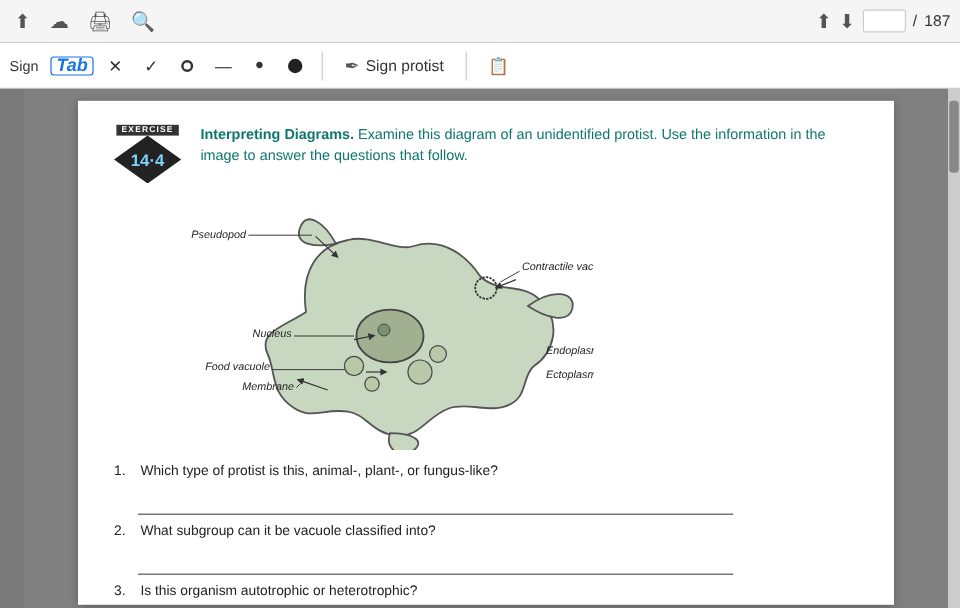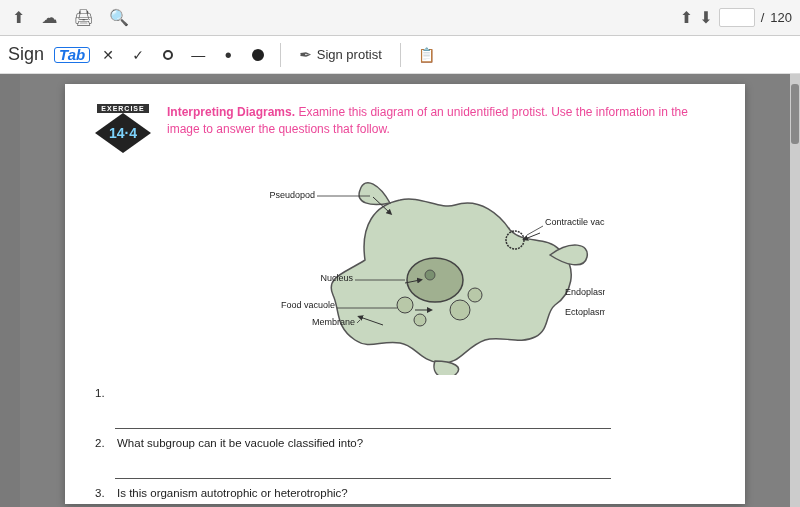--- a/index.html
+++ b/index.html
@@ -52,21 +52,21 @@
     .toolbar-annotation {
       display: flex;
       align-items: center;
       height: 38px;
       background: #ffffff;
       border-bottom: 1px solid #ddd;
       padding: 0 8px;
       gap: 6px;
     }
     .ann-label {
-      font-size: 18px;
+      font-size: 12px;
       color: #333;
       font-weight: 500;
       padding-right: 4px;
     }
     .ann-divider {
       width: 1px;
       height: 24px;
       background: #ccc;
       margin: 0 4px;
     }
@@ -185,32 +185,32 @@
     .diamond-number {
       color: #7dd3fc;
       font-size: 14px;
       font-weight: bold;
     }
     .exercise-text {
       flex: 1;
     }
     .exercise-title {
       font-size: 12px;
-      color: #ec4899;
+      color: #0f766e;
       line-height: 1.4;
     }
     .exercise-title strong {
       font-weight: bold;
     }
 
     
     .diagram-area {
       display: flex;
-      justify-content: center;
       margin: 8px 0 12px 0;
+      font-style: italic;
     }
 
     .diagram-svg {
       width: 400px;
       height: 210px;
     }
 
     
     .questions {
       margin-top: 6px;
@@ -256,21 +256,21 @@
     <span class="toolbar-top-icon">⬆</span>
     <span class="toolbar-top-icon">☁</span>
     <span class="toolbar-top-icon">🖨</span>
     <span class="toolbar-top-icon">🔍</span>
   </div>
   <div class="page-nav">
     <span class="page-nav-arrow">⬆</span>
     <span class="page-nav-arrow">⬇</span>
     <input class="page-input" type="text" style="">
     <span>/</span>
-    <span>120</span>
+    <span>187</span>
   </div>
 </div>
 
 <div class="toolbar-annotation">
   <span class="ann-label">Sign</span>
   <div class="ann-btn text-btn">Tab</div>
   <div class="ann-btn">✕</div>
   <div class="ann-btn">✓</div>
   <div class="ann-btn">
     <div class="ann-circle-filled"></div>
@@ -380,20 +380,21 @@
           <text x="360" y="130" font-size="9" font-family="Arial" fill="#222">Endoplasm</text>
 
           <text x="360" y="150" font-size="9" font-family="Arial" fill="#222">Ectoplasm</text>
 
         </svg>
       </div>
 
       <div class="questions">
         <div class="question">
           <span class="q-num">1.</span>
+          <span>Which type of protist is this, animal-, plant-, or fungus-like?</span>
         </div>
         <div class="q-line"></div>
 
         <div class="question" style="margin-top:8px;">
           <span class="q-num">2.</span>
           <span>What subgroup can it be vacuole classified into?</span>
         </div>
         <div class="q-line"></div>
 
         <div class="question" style="margin-top:8px;">

